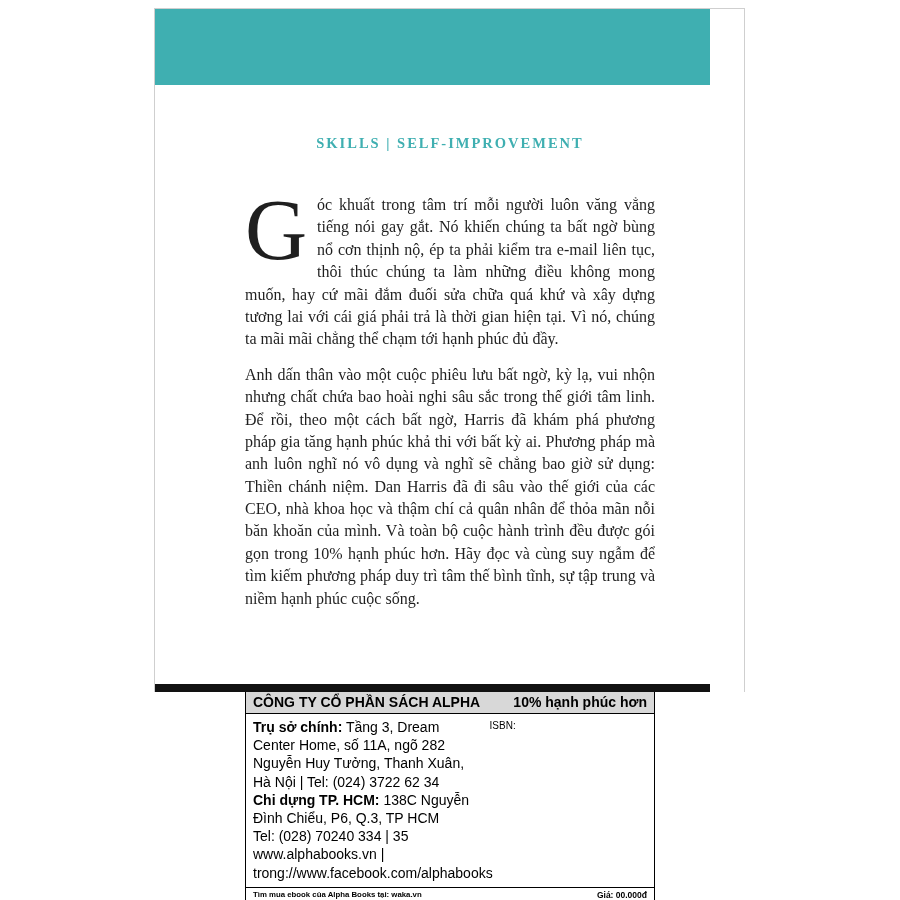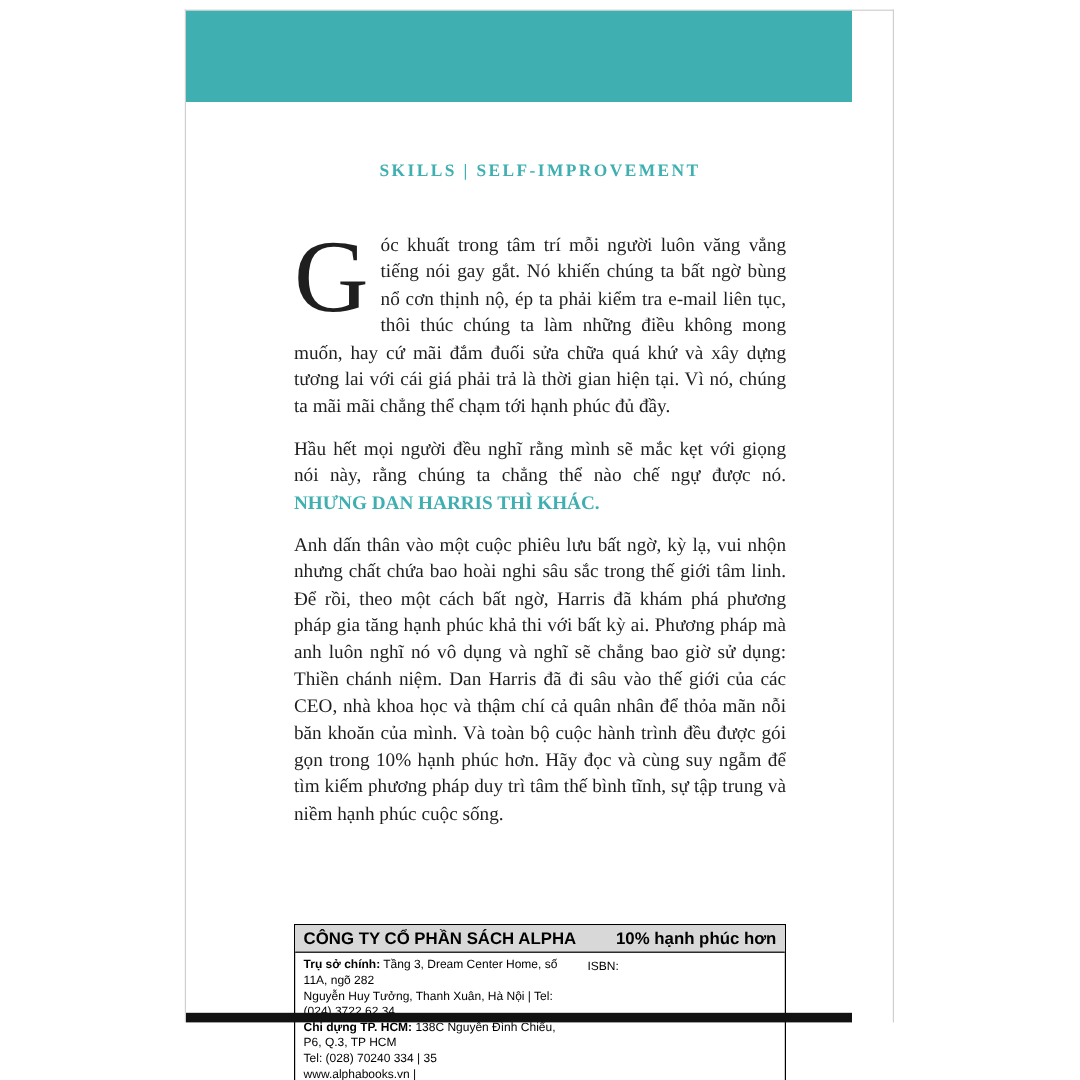--- a/index.html
+++ b/index.html
@@ -12,21 +12,21 @@
     background: #ffffff;
     position: relative;
     overflow: hidden;
     font-family: "Liberation Serif", "DejaVu Serif", serif;
   }
   .book-cover {
     position: absolute;
     left: 154px;
     top: 8px;
     width: 591px;
-    height: 844px;
+    height: 684px;
     background: #ffffff;
     border: 1px solid #cfcfcf;
     border-bottom: none;
     box-sizing: border-box;
   }
   .top-band {
     position: absolute;
     left: 0;
     top: 0;
     width: 555px;
@@ -95,21 +95,21 @@
     padding: 3px 7px;
     font-size: 14px;
     font-weight: bold;
   }
   .pub-body {
     display: flex;
     padding: 4px 7px 5px 7px;
   }
   .pub-address {
     width: 57%;
-    font-size: 10px;
+    font-size: 14px;
     line-height: 1.3;
   }
   .pub-isbn {
     font-size: 10px;
     padding-top: 2px;
     padding-left: 12px;
   }
   .pub-footer {
     display: flex;
     justify-content: space-between;
@@ -136,23 +136,20 @@
   <div class="content">
 
     <div class="category">SKILLS | SELF-IMPROVEMENT</div>
 
     <div class="body-copy">
 
       <p class="para">
         <span class="dropcap">G</span><span>óc khuất trong tâm trí mỗi người luôn văng vẳng tiếng nói gay gắt. Nó khiến chúng ta bất ngờ bùng nổ cơn thịnh nộ, ép ta phải kiểm tra e-mail liên tục, thôi thúc chúng ta làm những điều không mong muốn, hay cứ mãi đắm đuối sửa chữa quá khứ và xây dựng tương lai với cái giá phải trả là thời gian hiện tại. Vì nó, chúng ta mãi mãi chẳng thể chạm tới hạnh phúc đủ đầy.</span>
       </p>
 
-      <p class="para">
-        <span>Hầu hết mọi người đều nghĩ rằng mình sẽ mắc kẹt với giọng nói này, rằng chúng ta chẳng thể nào chế ngự được nó. </span><span class="accent-bold">NHƯNG DAN HARRIS THÌ KHÁC.</span>
-      </p>
 
       <p class="para">
         <span>Anh dấn thân vào một cuộc phiêu lưu bất ngờ, kỳ lạ, vui nhộn nhưng chất chứa bao hoài nghi sâu sắc trong thế giới tâm linh. Để rồi, theo một cách bất ngờ, Harris đã khám phá phương pháp gia tăng hạnh phúc khả thi với bất kỳ ai. Phương pháp mà anh luôn nghĩ nó vô dụng và nghĩ sẽ chẳng bao giờ sử dụng: Thiền chánh niệm. Dan Harris đã đi sâu vào thế giới của các CEO, nhà khoa học và thậm chí cả quân nhân để thỏa mãn nỗi băn khoăn của mình. Và toàn bộ cuộc hành trình đều được gói gọn trong 10% hạnh phúc hơn. Hãy đọc và cùng suy ngẫm để tìm kiếm phương pháp duy trì tâm thế bình tĩnh, sự tập trung và niềm hạnh phúc cuộc sống.</span>
       </p>
 
     </div>
 
     <div class="pub-box">
 
       <div class="pub-header">

